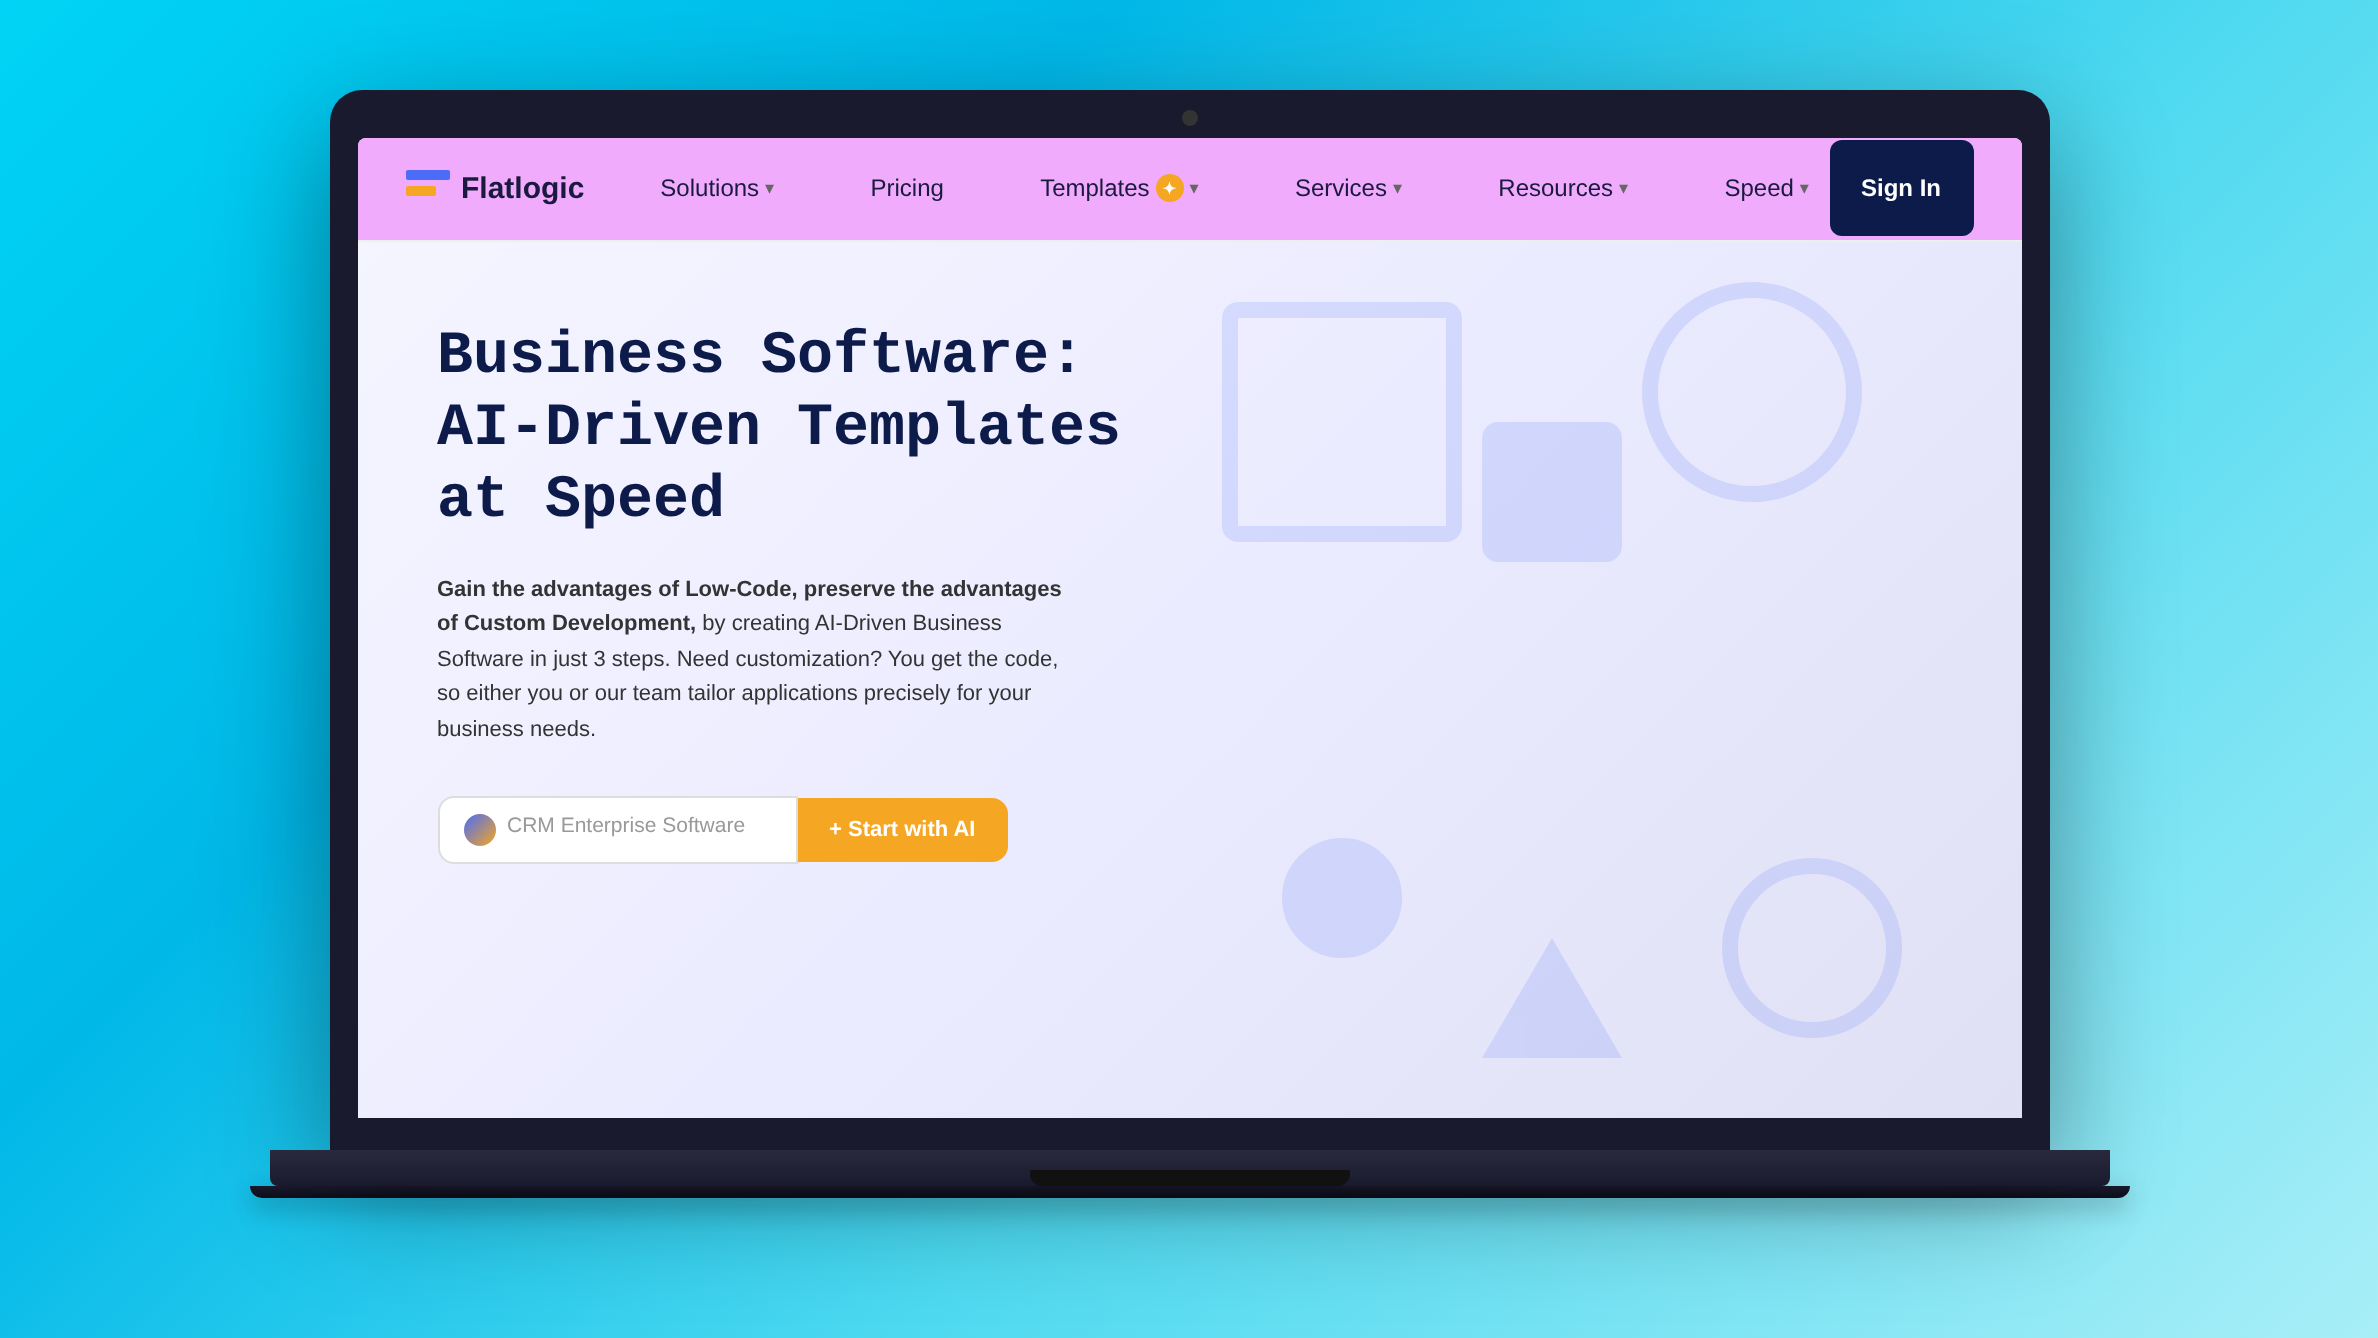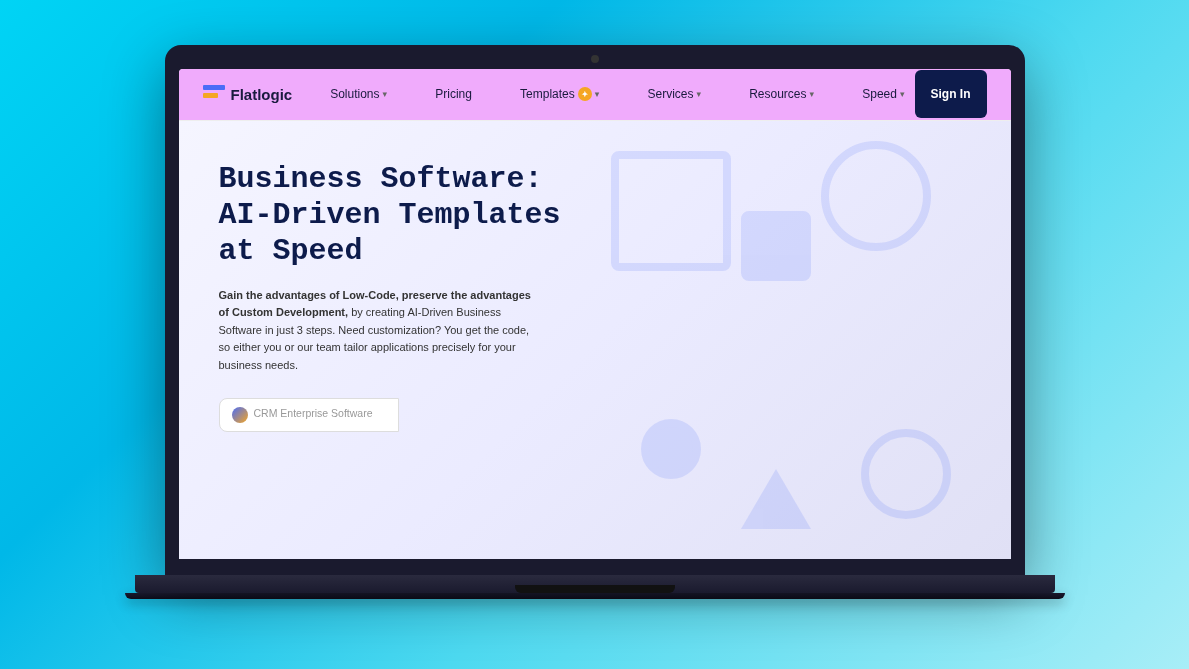--- a/index.html
+++ b/index.html
@@ -366,20 +366,21 @@
               <strong>Gain the advantages of Low-Code, preserve the advantages of Custom Development,</strong>
               <span> by creating AI-Driven Business Software in just 3 steps. Need customization? You get the code, so either you or our team tailor applications precisely for your business needs.</span>
             </p>
 
 
             <div class="hero-input-row">
               <div class="hero-input-wrapper">
                 <div class="hero-input-icon"></div>
                 <span class="hero-input-text">CRM Enterprise Software</span>
               </div>
+              <button class="hero-cta-btn">+ Start with AI</button>
             </div>
           </div>
 
           <div class="hero-bg">
             <div class="hero-bg-shape shape-circle shape1"></div>
             <div class="hero-bg-shape shape-rect shape2"></div>
             <div class="hero-bg-shape shape-circle shape3"></div>
             <div class="hero-bg-shape shape-rect shape4"></div>
             <div class="hero-bg-shape shape-triangle shape5"></div>
             <div class="hero-bg-shape shape-circle shape6"></div>

